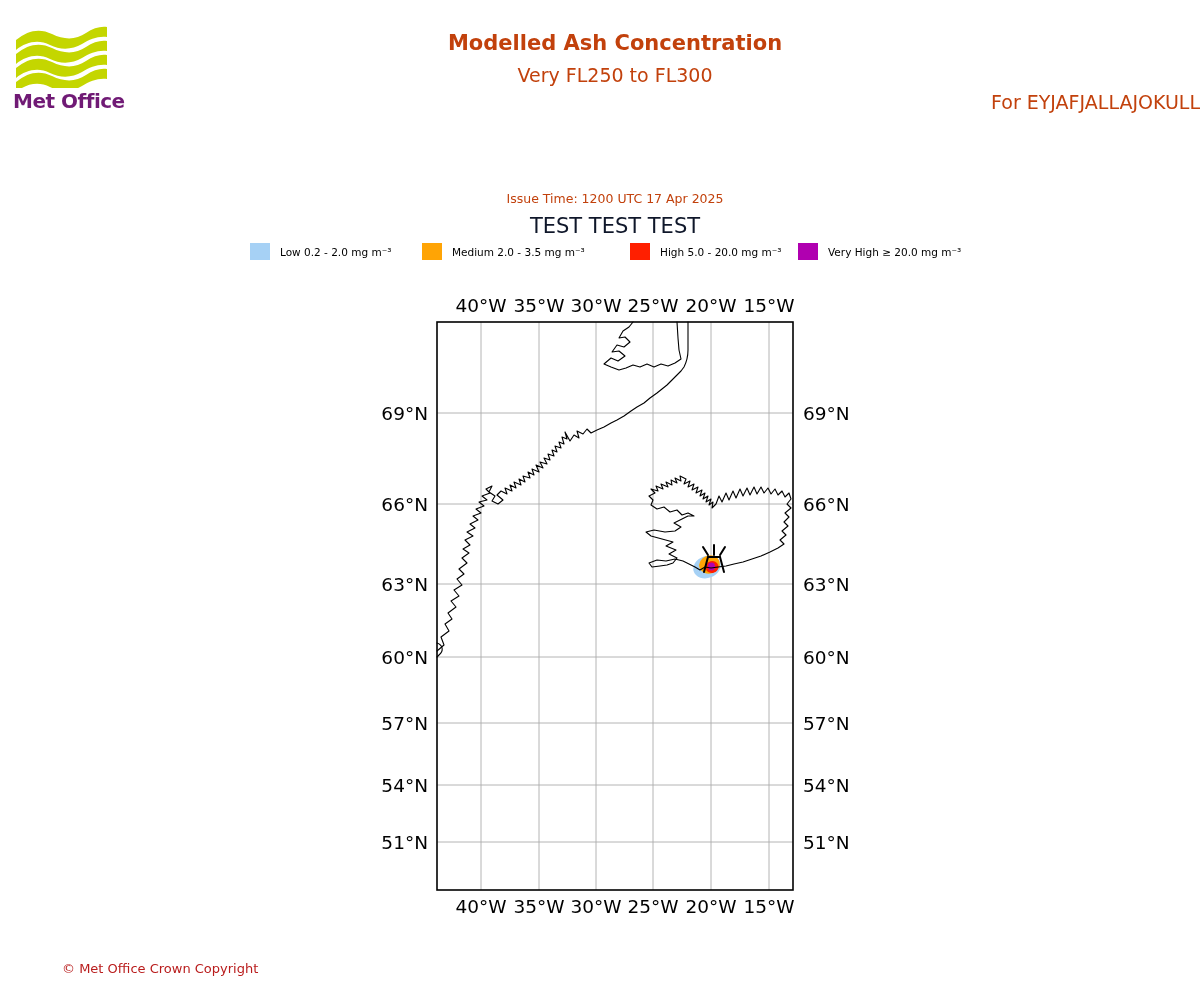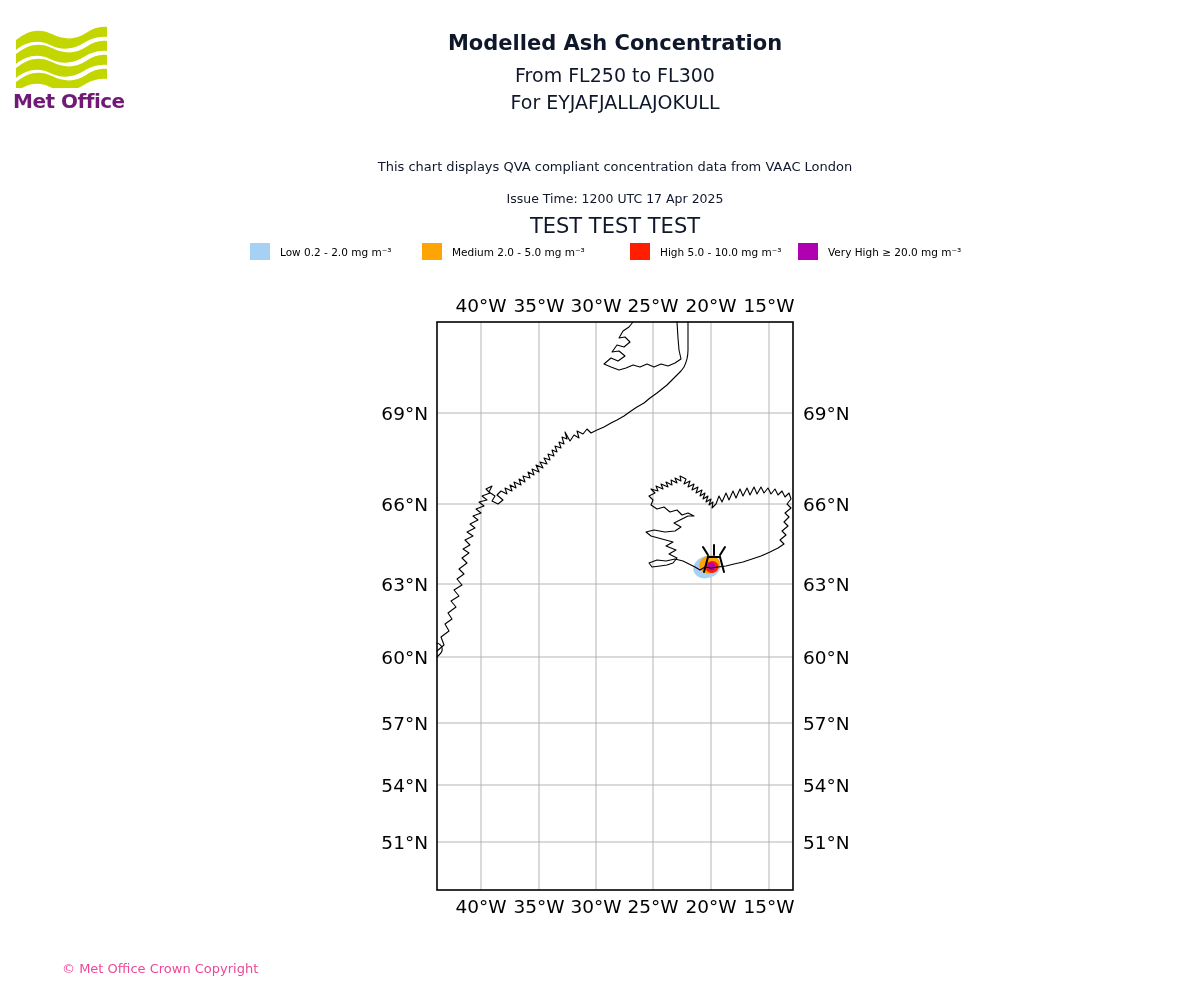--- a/index.html
+++ b/index.html
@@ -1,81 +1,80 @@
 <!DOCTYPE html>
 <html><head>
 <meta charset="utf-8">
 <style>
   * { margin:0; padding:0; box-sizing:border-box; }
   body { background:#ffffff; font-family:"DejaVu Sans","Liberation Sans",sans-serif; }
   #page { position:relative; width:1200px; height:1000px; background:#ffffff; overflow:hidden; }
 
   
-  .hdr { position:absolute; left:30px; width:1170px; text-align:center; color:#0f172a; }
+  .hdr { position:absolute; left:30px; width:1170px; text-align:center; color:#c2410c; }
   #title      { top:31px;  font-size:21px; font-weight:bold; }
   #sub1       { top:64px;  font-size:19px; }
-  #sub2       { top:91px;  font-size:19px; }
+  #sub2       { top:91px;  font-size:19px;text-align:right; }
   #sub3       { top:117px; font-size:19px; }
   #desc       { top:159px; font-size:13px; }
   #issue      { top:191px; font-size:12.5px; }
   #testbanner { top:214px; font-size:21px; color:#0f172a; }
 
   
   #logo { position:absolute; left:14px; top:26px; }
   #logo-word { position:absolute; left:13px; top:89px; font-size:20px; font-weight:bold; color:#701a75; letter-spacing:-0.5px; }
 
   
   .leg-item { position:absolute; top:242px; height:19px; display:flex; align-items:center; }
   .leg-item svg { display:block; }
   .leg-label { font-size:10.5px; color:#000; margin-left:10px; white-space:nowrap; }
 
   
   svg text.tick { font-family:"DejaVu Sans","Liberation Sans",sans-serif; font-size:18.5px; fill:#000; }
 
-  #footer { position:absolute; left:62px; top:961px; font-size:13px; color:#ec4899; }
+  #footer { position:absolute; left:62px; top:961px; font-size:13px; color:#b91c1c; }
 </style>
 </head>
 <body>
 
 <div id="page">
 
   <svg id="logo" width="95" height="62" viewBox="0 0 95 62">
     <g fill="#c4d600">
       <path d="M2,14 C14,4 26,2 38,8 C50,14 62,14 72,7 C79,2 87,0 93,1 L93,11 C84,10 76,13 68,18 C58,24 46,24 36,19 C24,13 12,16 2,24 Z"></path>
       <path d="M2,28 C14,18 26,16 38,22 C50,28 62,28 72,21 C79,16 87,14 93,15 L93,25 C84,24 76,27 68,32 C58,38 46,38 36,33 C24,27 12,30 2,38 Z"></path>
       <path d="M2,42 C14,32 26,30 38,36 C50,42 62,42 72,35 C79,30 87,28 93,29 L93,39 C84,38 76,41 68,46 C58,52 46,52 36,47 C24,41 12,44 2,52 Z"></path>
       <path d="M2,56 C14,46 26,44 38,50 C50,56 62,56 72,49 C79,44 87,42 93,43 L93,53 C84,52 76,55 68,60 C58,66 46,66 36,61 C24,55 12,58 2,66 Z"></path>
     </g>
   </svg>
   <div id="logo-word">Met Office</div>
 
   <div id="title" class="hdr">Modelled Ash Concentration</div>
-  <div id="sub1" class="hdr">From FL250 to FL300</div>
+  <div id="sub1" class="hdr">Very FL250 to FL300</div>
   <div id="sub2" class="hdr">For EYJAFJALLAJOKULL</div>
-  <div id="desc" class="hdr">This chart displays QVA compliant concentration data from VAAC London</div>
   <div id="issue" class="hdr">Issue Time: 1200 UTC 17 Apr 2025</div>
   <div id="testbanner" class="hdr">TEST TEST TEST</div>
 
   <div class="leg-item" style="left:250px">
     <svg width="20" height="17">
       <rect x="0" y="0" width="20" height="17" fill="#a6d1f5"></rect>
     </svg>
     <span class="leg-label">Low 0.2 - 2.0 mg m⁻³</span>
   </div>
   <div class="leg-item" style="left:422px">
     <svg width="20" height="17">
       <rect x="0" y="0" width="20" height="17" fill="#ffa405"></rect>
     </svg>
-    <span class="leg-label">Medium 2.0 - 5.0 mg m⁻³</span>
+    <span class="leg-label">Medium 2.0 - 3.5 mg m⁻³</span>
   </div>
   <div class="leg-item" style="left:630px">
     <svg width="20" height="17">
       <rect x="0" y="0" width="20" height="17" fill="#ff1f00"></rect>
     </svg>
-    <span class="leg-label">High 5.0 - 10.0 mg m⁻³</span>
+    <span class="leg-label">High 5.0 - 20.0 mg m⁻³</span>
   </div>
   <div class="leg-item" style="left:798px">
     <svg width="20" height="17">
       <rect x="0" y="0" width="20" height="17" fill="#b000b0"></rect>
     </svg>
     <span class="leg-label">Very High ≥ 20.0 mg m⁻³</span>
   </div>
 
   <svg style="position:absolute;left:370px;top:280px" width="500" height="650" viewBox="370 280 500 650">
 

